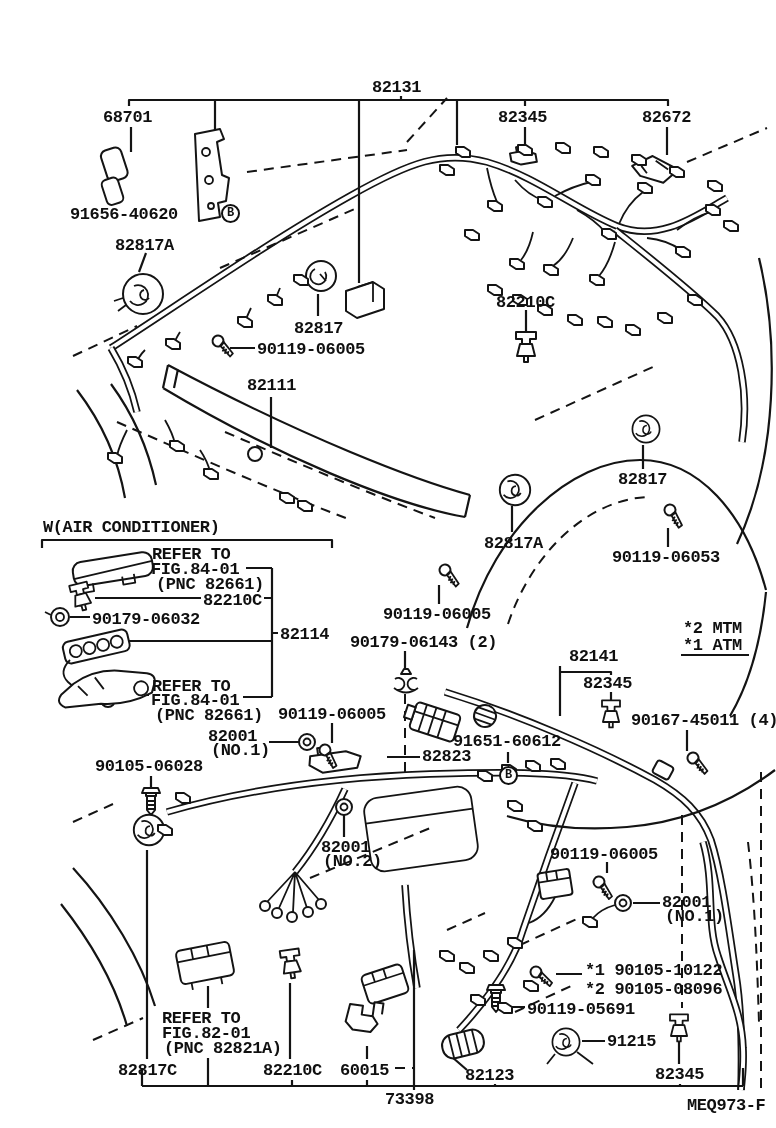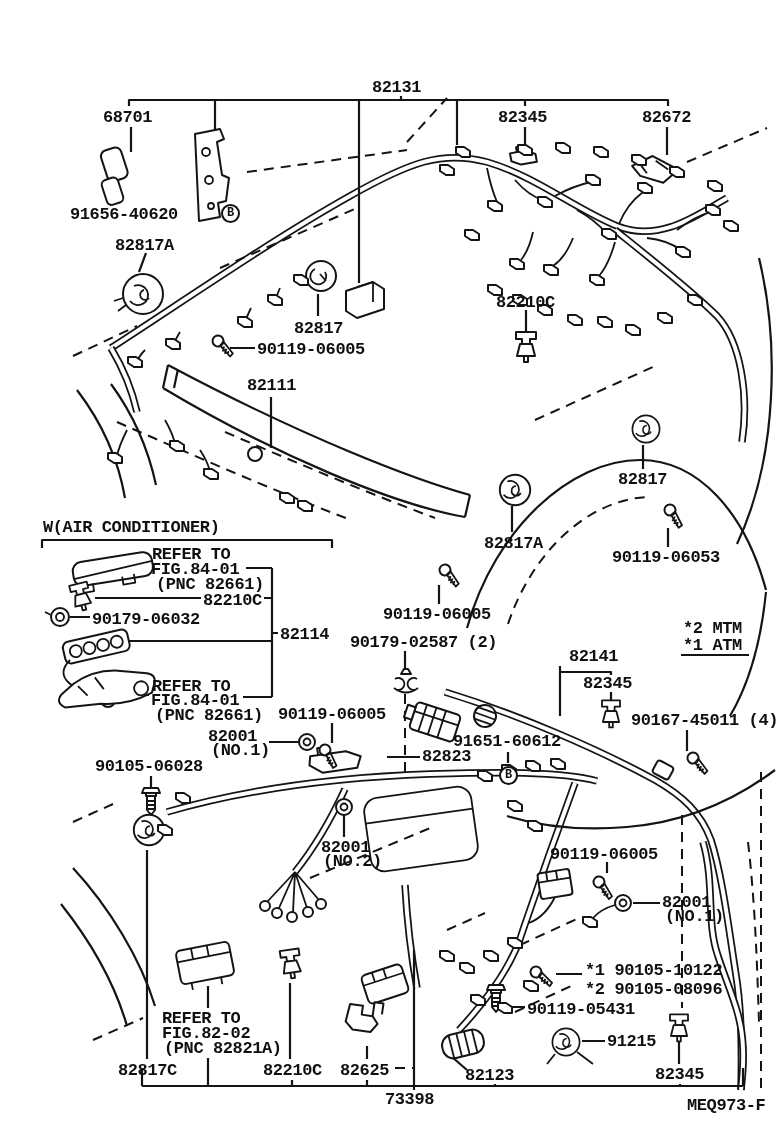--- a/index.html
+++ b/index.html
@@ -323,44 +323,44 @@
 <div class="lb" style="left:137px;top:546px">REFER TO</div>
 <div class="lb" style="left:136px;top:561px">FIG.84-01</div>
 <div class="lb" style="left:141px;top:576px">(PNC 82661)</div>
 <div class="lb" style="left:188px;top:592px">82210C</div>
 <div class="lb" style="left:77px;top:611px">90179-06032</div>
 <div class="lb" style="left:265px;top:626px">82114</div>
 <div class="lb" style="left:137px;top:678px">REFER TO</div>
 <div class="lb" style="left:136px;top:692px">FIG.84-01</div>
 <div class="lb" style="left:140px;top:707px">(PNC 82661)</div>
 <div class="lb" style="left:368px;top:606px">90119-06005</div>
-<div class="lb" style="left:335px;top:634px">90179-02587 (2)</div>
+<div class="lb" style="left:335px;top:634px">90179-06143 (2)</div>
 <div class="lb" style="left:554px;top:648px">82141</div>
 <div class="lb" style="left:568px;top:675px">82345</div>
 <div class="lb" style="left:616px;top:712px">90167-45011 (4)</div>
 <div class="lb" style="left:263px;top:706px">90119-06005</div>
 <div class="lb" style="left:193px;top:728px">82001</div>
 <div class="lb" style="left:196px;top:742px">(NO.1)</div>
 <div class="lb" style="left:438px;top:733px">91651-60612</div>
 <div class="lb" style="left:407px;top:748px">82823</div>
 <div class="lb" style="left:80px;top:758px">90105-06028</div>
 <div class="lb" style="left:306px;top:839px">82001</div>
 <div class="lb" style="left:308px;top:853px">(NO.2)</div>
 <div class="lb" style="left:535px;top:846px">90119-06005</div>
 <div class="lb" style="left:647px;top:894px">82001</div>
 <div class="lb" style="left:650px;top:908px">(NO.1)</div>
 <div class="lb" style="left:570px;top:962px">*1 90105-10122</div>
 <div class="lb" style="left:570px;top:981px">*2 90105-08096</div>
-<div class="lb" style="left:512px;top:1001px">90119-05431</div>
+<div class="lb" style="left:512px;top:1001px">90119-05691</div>
 <div class="lb" style="left:147px;top:1010px">REFER TO</div>
-<div class="lb" style="left:147px;top:1025px">FIG.82-02</div>
+<div class="lb" style="left:147px;top:1025px">FIG.82-01</div>
 <div class="lb" style="left:149px;top:1040px">(PNC 82821A)</div>
 <div class="lb" style="left:103px;top:1062px">82817C</div>
 <div class="lb" style="left:248px;top:1062px">82210C</div>
-<div class="lb" style="left:325px;top:1062px">82625</div>
+<div class="lb" style="left:325px;top:1062px">60015</div>
 <div class="lb" style="left:450px;top:1067px">82123</div>
 <div class="lb" style="left:592px;top:1033px">91215</div>
 <div class="lb" style="left:640px;top:1066px">82345</div>
 <div class="lb" style="left:370px;top:1091px">73398</div>
 
 <div class="lb" style="left:668px;top:620px">*2 MTM</div>
 <div class="lb" style="left:668px;top:637px">*1 ATM</div>
 <div class="lb" style="left:672px;top:1097px">MEQ973-F</div>
 
 <div class="cb" style="left:206px;top:204px">B</div>

